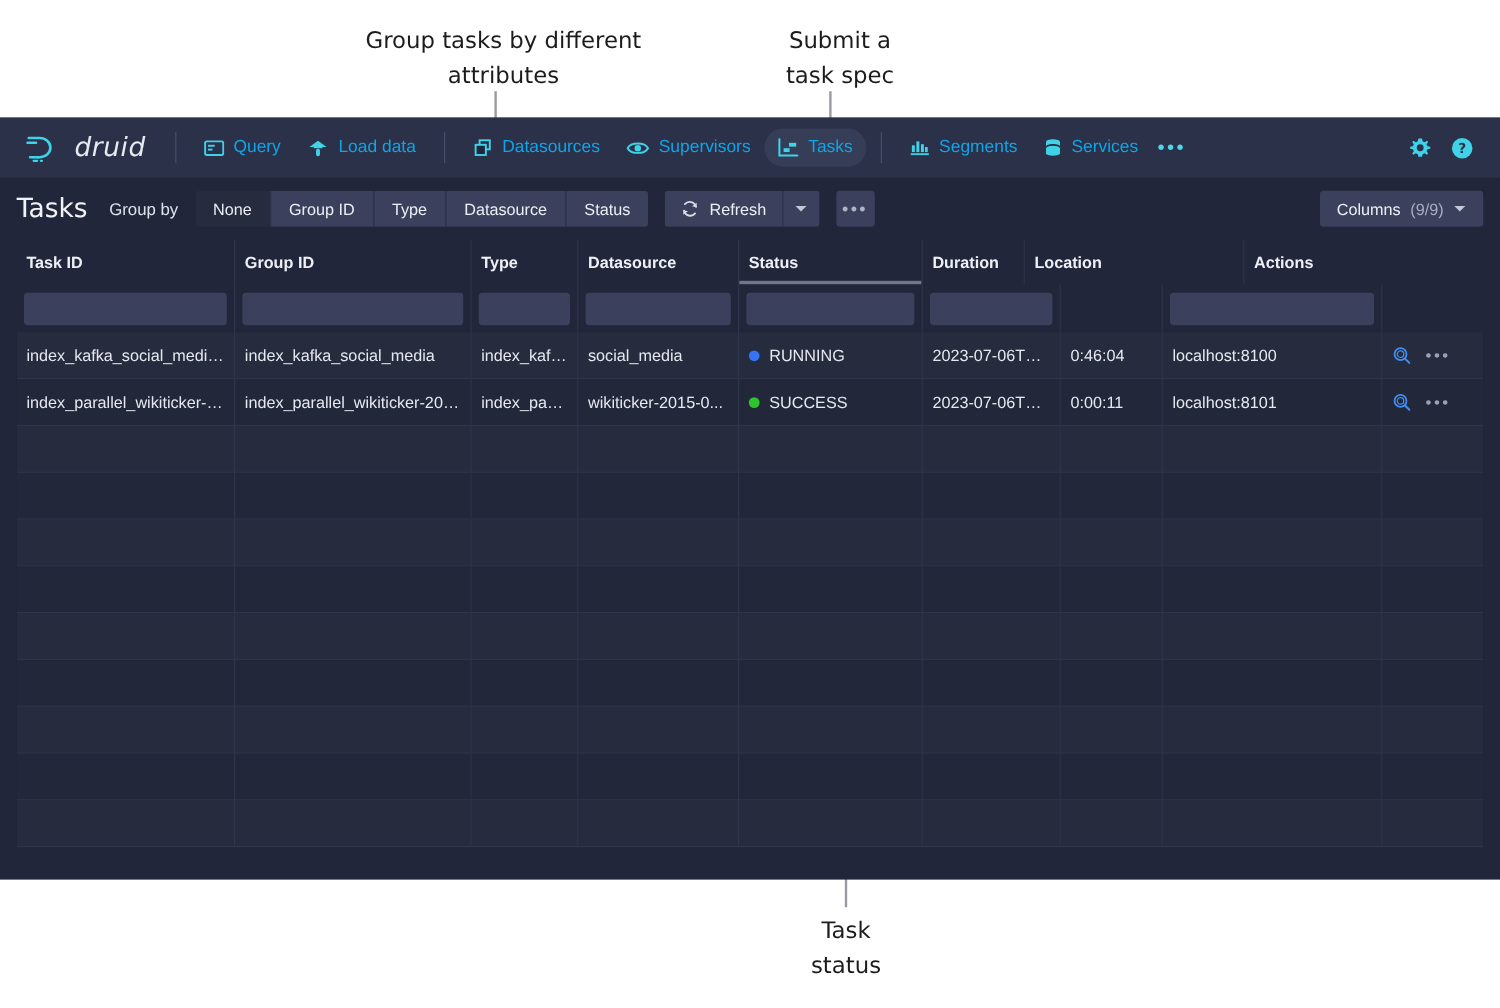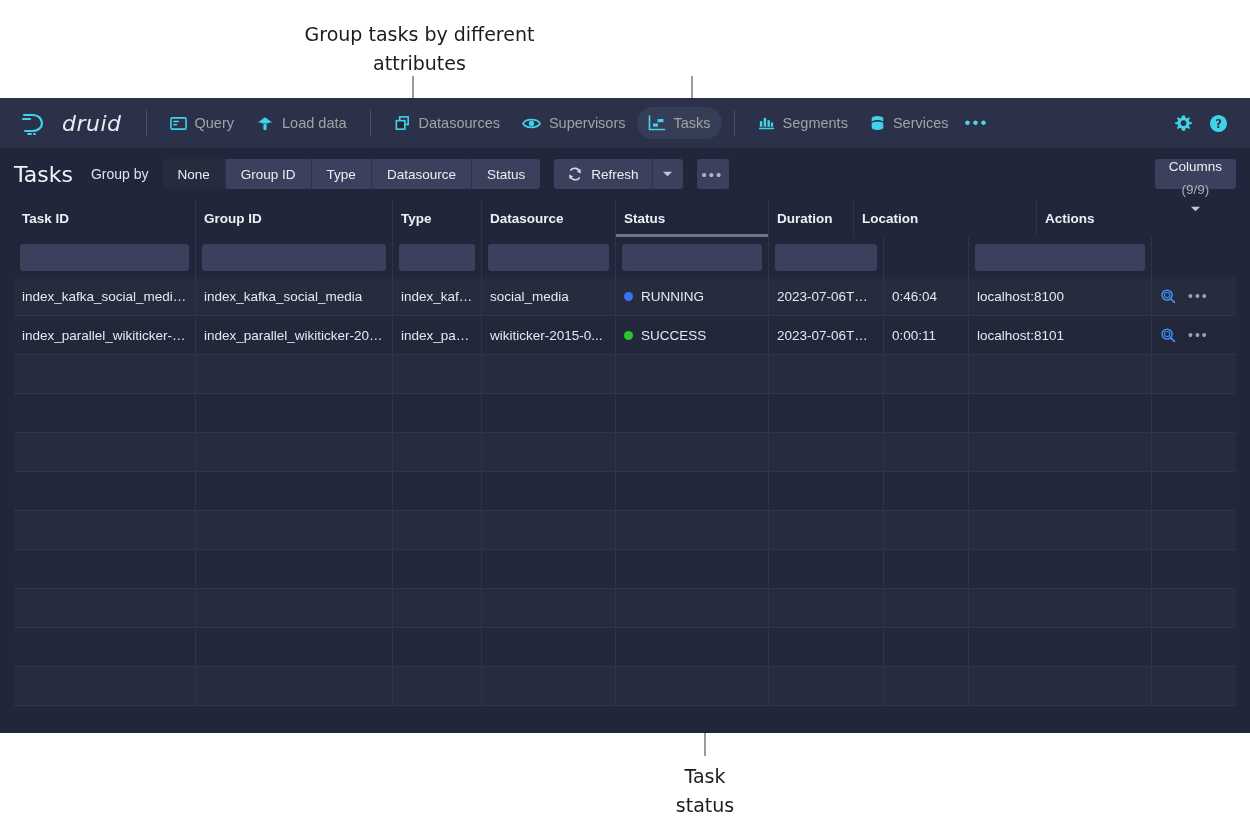--- a/index.html
+++ b/index.html
@@ -62,21 +62,21 @@
     font-family: "DejaVu Sans", sans-serif;
     letter-spacing: .5px;
   }
   .nav-sep {
     width: 1px; height: 26px; background: #474e69; margin: 0 12px;
   }
   .nav-item {
     display: flex; align-items: center; gap: 8px;
     height: 32px; padding: 0 11px;
     border-radius: 16px;
-    color: #a3a3a3;
+    color: #0ea5e9;
     font-size: 14.5px;
     white-space: nowrap;
   }
   .nav-item.active { background: #363d57; }
   .nav-dots {
     display:flex; align-items:center; justify-content:center;
     height: 30px; width: 34px; border-radius: 15px;
     color:#4fd5e8; letter-spacing: 2px; font-size: 17px;
   }
   .nav-right { margin-left: auto; display: flex; align-items: center; gap: 16px; padding-right: 8px; }
@@ -126,21 +126,21 @@
     height: 30px; width: 32px; margin-left: 14px;
     display: flex; align-items: center; justify-content: center;
     background: #3b415c; color: #aeb3c6;
     border-radius: 3px; letter-spacing: 2px; font-size: 15px;
   }
   .columns-btn {
     margin-left: auto;
     height: 30px; padding: 0 14px;
     display: flex; align-items: center; gap: 8px;
     background: #3b415c; border-radius: 3px;
-    color: #eceef5; font-size: 13.5px; flex-direction: column;
+    color: #eceef5; font-size: 13.5px;
   }
   .columns-count { color: #a8adc0; }
 
   
   .table-wrap {
     position: relative;
     margin: 0 14px;
     height: 515px;
     overflow: hidden;
   }
@@ -200,20 +200,22 @@
 </head>
 <body>
 
 <div id="page">
 
   <div class="annot-label" style="left:268px; top:20px; width:303px;">Group tasks by different
 attributes</div>
   <div class="leader" style="left:412px; top:76px; height:78px;"></div>
   <div class="leader-dot" style="left:408px; top:152px;"></div>
 
+  <div class="annot-label" style="left:612px; top:20px; width:176px;">Submit a
+task spec</div>
   <div class="leader" style="left:691px; top:76px; height:78px;"></div>
   <div class="leader-dot" style="left:687px; top:152px;"></div>
 
   <div class="annot-label" style="left:617px; top:762px; width:176px;">Task
 status</div>
   <div class="leader" style="left:704px; top:378px; height:378px;"></div>
   <div class="leader-dot" style="left:700px; top:371px;"></div>
 
   <div id="app">
 

